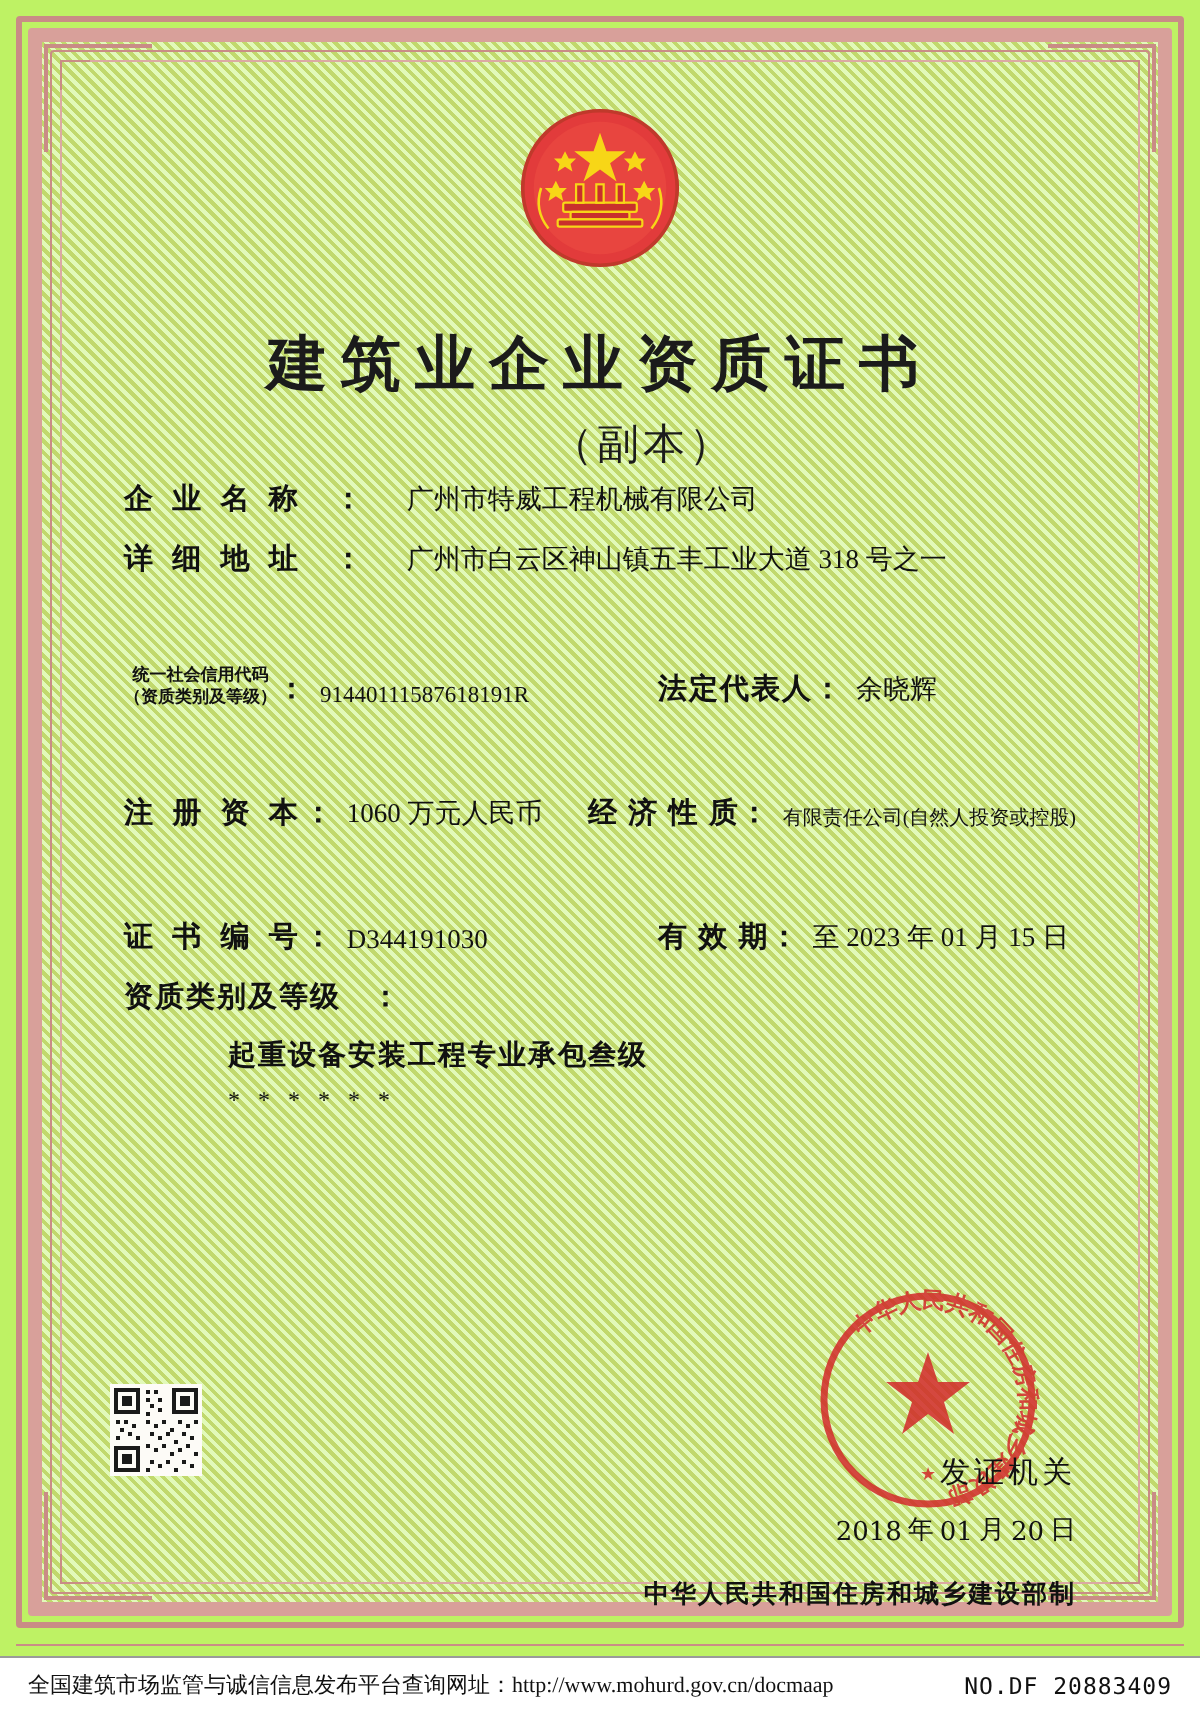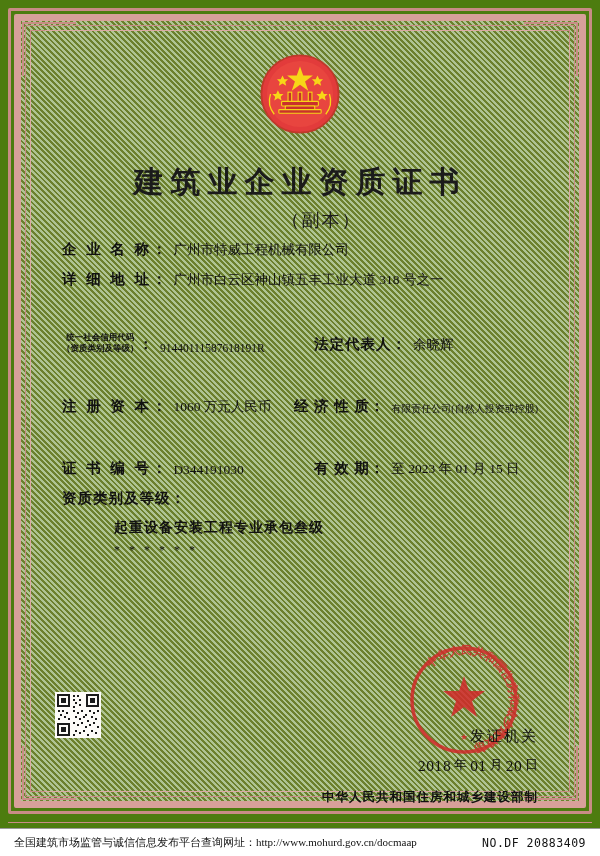--- a/index.html
+++ b/index.html
@@ -6,21 +6,21 @@
   body{
     width:600px;height:856px;
     background:#ffffff;
     font-family:"Liberation Serif", serif;
     -webkit-font-smoothing:antialiased;
   }
   .cert{
     position:relative;
     width:600px;height:856px;
     box-sizing:border-box;
-    background:#4d7c0f;
+    background:#bef264;
     overflow:hidden;
   }
   
   .border-outer{
     position:absolute;left:8px;top:8px;right:8px;bottom:42px;
     border:3px solid #c98c86;
     border-radius:2px;
   }
   .border-mid{
     position:absolute;left:14px;top:14px;right:14px;bottom:48px;
@@ -65,29 +65,29 @@
   .title{
     position:absolute;left:0;right:0;top:162px;
     text-align:center;
     font-family:"DejaVu Serif", serif;
     font-size:30px;font-weight:bold;letter-spacing:7px;
     color:#1b1b1b;
   }
   .subtitle{
     position:absolute;left:0;right:0;top:208px;
     text-align:center;
-    font-size:18px;color:#1b1b1b;letter-spacing:2px;margin-left:43px;
+    font-size:21px;color:#1b1b1b;letter-spacing:2px;margin-left:43px;
   }
 
   
   .fields{
     position:absolute;left:62px;top:240px;width:476px;
     color:#111;
   }
-  .row{display:flex;align-items:flex-end;margin-bottom:11px;}
+  .row{display:flex;align-items:flex-end;margin-bottom:11px;gap:15px;}
   .lbl{
     font-size:14.5px;font-weight:bold;color:#111;
     white-space:nowrap;
     letter-spacing:3px;
   }
   .lbl.narrow{letter-spacing:1px;}
   .colon{font-weight:bold;font-size:14.5px;margin:0 3px 0 0;}
   .val{
     font-size:13.5px;color:#111;margin-left:4px;white-space:nowrap;
   }

